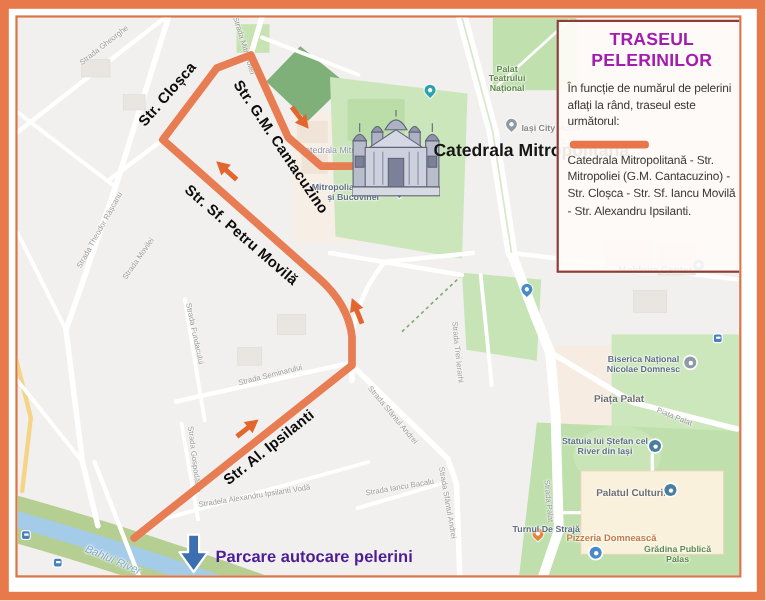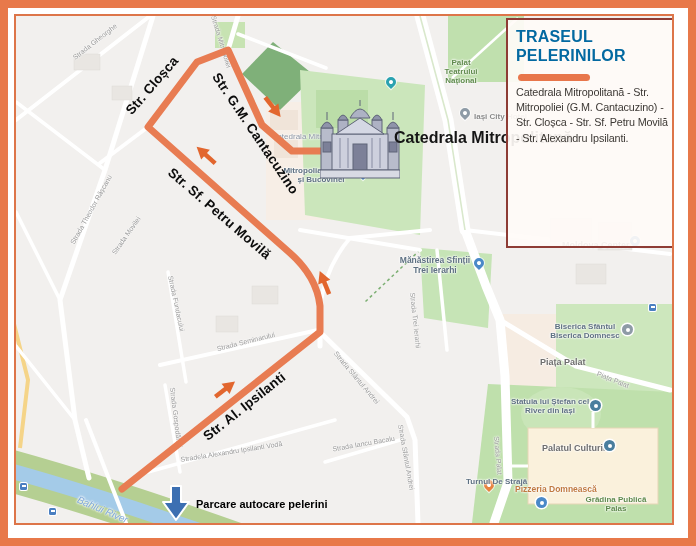--- a/index.html
+++ b/index.html
@@ -15,24 +15,24 @@
   .poi-amber{color:#C07A42;font-size:8.5px;font-weight:700;margin-left:15px;}
   .water{color:#7FA8D8;font-style:italic;font-size:10px;font-weight:400;}
   .pin{position:absolute;width:10px;height:10px;border-radius:50% 50% 50% 0;transform:rotate(-45deg);box-shadow:0 0 0 1px rgba(255,255,255,.7);}
   .pin::after{content:"";position:absolute;left:3px;top:3px;width:4px;height:4px;border-radius:50%;background:#fff;}
   .cpin{position:absolute;width:11px;height:11px;border-radius:50%;box-shadow:0 0 0 1.5px #fff;}
   .cpin::after{content:"";position:absolute;left:3.5px;top:3.5px;width:4px;height:4px;border-radius:50%;background:#fff;}
   .transit{position:absolute;width:7px;height:7px;border-radius:1.5px;background:#4A7FC1;box-shadow:0 0 0 1px #fff;}
   .transit::after{content:"";position:absolute;left:1.5px;top:2px;width:4px;height:2px;background:#fff;}
   .big-street{position:absolute;color:#0b0b0b;font-size:13.5px;font-weight:700;white-space:nowrap;letter-spacing:.2px;}
   .cath-big{position:absolute;color:#151515;font-size:16px;font-weight:600;line-height:1.12;}
-  .parking-lbl{position:absolute;color:#000000;font-size:11px;font-weight:600;white-space:nowrap;}
+  .parking-lbl{position:absolute;color:#4c1d95;font-size:15px;font-weight:600;white-space:nowrap;}
   .panel{position:absolute;left:490px;top:2px;width:153px;height:212px;background:rgba(255,251,247,.92);
          border:2px solid #8E3C35;padding:8px 8px 6px 8px;box-sizing:content-box;}
-  .panel-title{color:#0369a1;font-size:16px;font-weight:700;text-align:left;line-height:1.18;letter-spacing:.2px;}
+  .panel-title{color:#a21caf;font-size:16px;font-weight:700;text-align:center;line-height:1.18;letter-spacing:.2px;}
   .panel-text{color:#3D3935;font-size:10.8px;line-height:1.42;letter-spacing:-.15px;margin-top:8px;}
   .divider{width:72px;height:7px;border-radius:4px;background:#E8764B;margin:8px 0 2px 2px;}
 </style>
 </head>
 <body>
 
 <div class="frame">
   <div class="map">
 
     <svg width="656" height="507" viewBox="0 0 656 507">
@@ -126,24 +126,23 @@
     <div class="pin" style="left:342px;top:152px;background:#4A89C8;"></div>
 
     <div class="lbl poi-green wrap" style="left:422px;top:42px;width:46px;">Palat Teatrului Național</div>
 
     <div class="pin" style="left:444px;top:92px;background:#8E9BA6;"></div>
     <div class="lbl" style="left:458px;top:96px;color:#8a8a8a;font-size:8px;font-weight:700;">Iași City Hotel</div>
 
     <div class="lbl poi-gray" style="left:546px;top:224px;">Moldova Center</div>
     <div class="pin" style="left:614px;top:220px;background:#4A89C8;"></div>
 
-    <div class="lbl poi wrap" style="left:376px;top:240px;width:86px;font-size:8.5px;">Mănăstirea Sfinții Trei Ierarhi</div>
     <div class="pin" style="left:458px;top:242px;background:#4A89C8;"></div>
 
-    <div class="lbl poi wrap" style="left:528px;top:306px;width:82px;">Biserica Sfântul Biserica Domnesc</div>
+    <div class="lbl poi wrap" style="left:528px;top:306px;width:82px;">Biserica Național Nicolae Domnesc</div>
     <div class="cpin" style="left:606px;top:308px;background:#8E9BA6;"></div>
 
     <div class="lbl poi-gray" style="left:524px;top:341px;">Piața Palat</div>
 
     <div class="lbl poi wrap" style="left:494px;top:381px;width:80px;">Statuia lui Ștefan cel River din Iași</div>
     <div class="cpin" style="left:574px;top:384px;background:#4A7E9E;"></div>
 
     <div class="lbl poi-gray" style="left:526px;top:427px;">Palatul Culturii</div>
     <div class="cpin" style="left:588px;top:424px;background:#4A7E9E;"></div>
 
@@ -215,18 +214,19 @@
 
     <div class="cath-big" style="left:378px;top:113px;z-index:7;">Catedrala Mitropolitană</div>
 
     <svg width="28" height="38" viewBox="0 0 28 38" style="left:146px;top:468px;z-index:7;">
       <path d="M9,2 L19,2 L19,18 L27,18 L14,36 L1,18 L9,18 Z" fill="#3C6FB2" stroke="#FFFFFF" stroke-width="2" stroke-linejoin="round"></path>
     </svg>
     <div class="parking-lbl" style="left:180px;top:482px;z-index:7;">Parcare autocare pelerini</div>
 
     <div class="panel" style="z-index:9;">
       <div class="panel-title">TRASEUL PELERINILOR</div>
+      <div class="panel-text">În funcție de numărul de pelerini aflați la rând, traseul este următorul:</div>
       <div class="divider"></div>
-      <div class="panel-text" style="margin-top:4px;">Catedrala Mitropolitană - Str. Mitropoliei (G.M. Cantacuzino) - Str. Cloșca - Str. Sf. Petru Movilă - Str. Alexandru Ipsilanti.</div>
+      <div class="panel-text" style="margin-top:4px;">Catedrala Mitropolitană - Str. Mitropoliei (G.M. Cantacuzino) - Str. Cloșca - Str. Sf. Iancu Movilă - Str. Alexandru Ipsilanti.</div>
     </div>
 
   </div>
 </div>
 
 </body></html>

